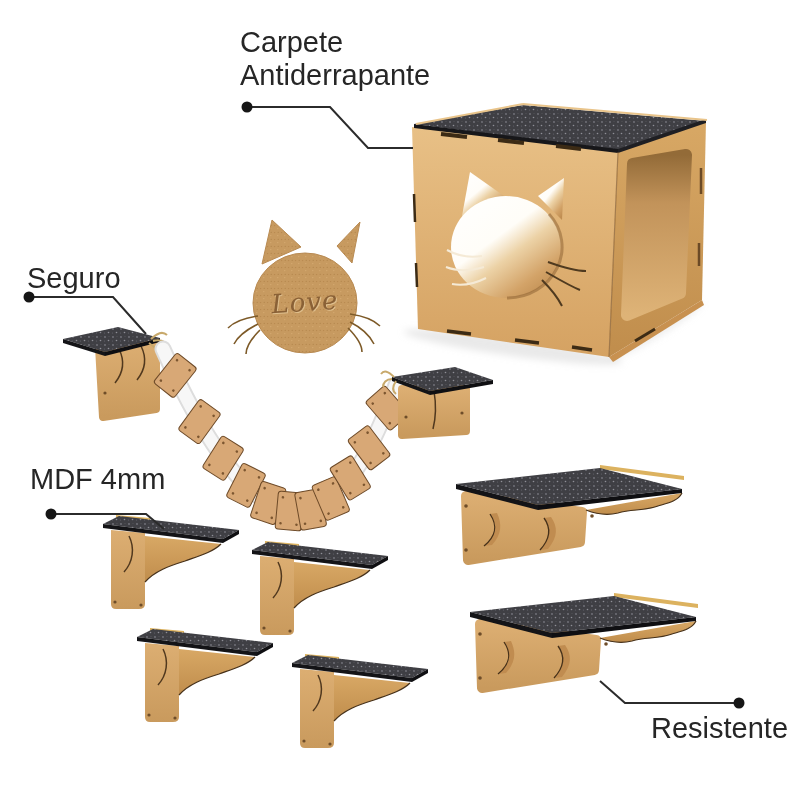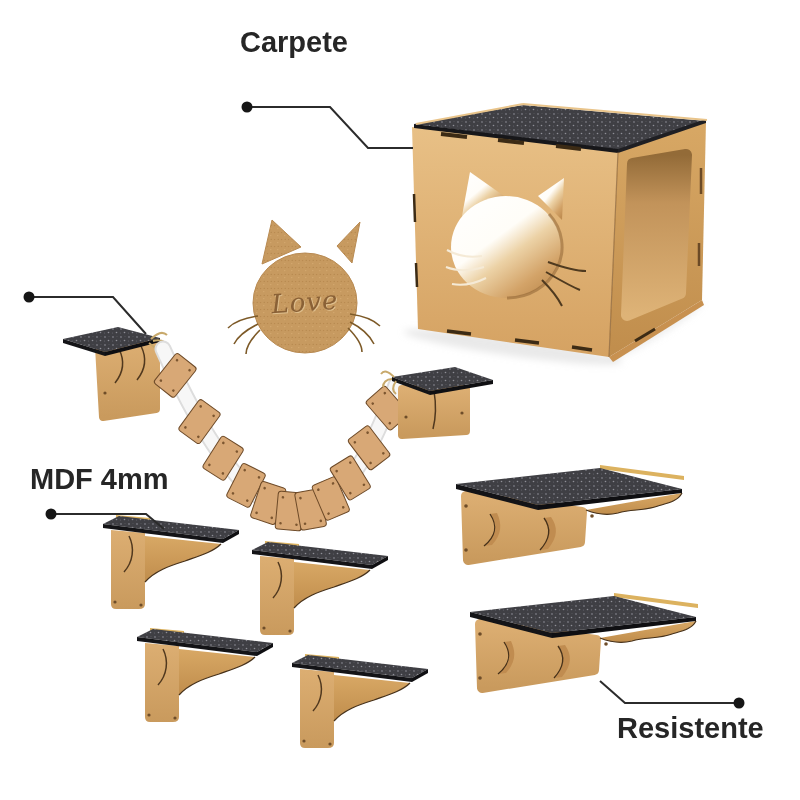--- a/index.html
+++ b/index.html
@@ -1,24 +1,24 @@
 <!DOCTYPE html>
 <html style="--background: #ffffff; --mdf: #d9a96b; --mdf-light: #d8a876; --mdf-dark: #c2914f; --carpet: #3f3f44; --carpet-edge: #141417; --strap: #f7f7f7; --strap-shadow: #dddddd; --rope: #c8a96b; --line: #2b2b2b; --text: #262626; --engraving: #8a6136;"><head>
 <meta charset="utf-8">
 <style>
   html,body{margin:0;padding:0;background:#ffffff;}
   .stage{position:relative;width:800px;height:800px;background:var(--background,#fff);
          font-family:"Liberation Sans",sans-serif;overflow:hidden;}
   .stage svg{position:absolute;left:0;top:0;}
   .lbl{position:absolute;color:var(--text,#262626);font-size:29px;line-height:33px;
-       font-weight:700;white-space:nowrap;}
+       font-weight:400;white-space:nowrap;}
   .lbl-carpete{left:240px;top:26px;}
   .lbl-seguro{left:27px;top:262px;}
   .lbl-mdf{left:30px;top:463px;}
-  .lbl-resistente{left:617px;top:712px;}
+  .lbl-resistente{left:651px;top:712px;}
   .carpet-base{fill:var(--carpet);}
   .carpet-fill{fill:url(#carpetPat);}
   .plaque-base{fill:#c79a60;}
   .slat{fill:var(--mdf-light);stroke:#6d4a28;stroke-width:1;}
   .slat-pin{fill:#7c5630;}
   .callout{stroke:var(--line);stroke-width:2;fill:none;}
   .callout-dot{fill:#161616;}
   .engraving{font:italic 26px "DejaVu Serif",serif;fill:var(--engraving);letter-spacing:1px;}
   .engraving-hi{font:italic 26px "DejaVu Serif",serif;fill:#f2ddb2;opacity:.55;letter-spacing:1px;}
   .slit{fill:none;stroke:#50381e;stroke-width:1.5;}
@@ -296,16 +296,18 @@
     <circle class="callout-dot" cx="29" cy="297" r="5.5"></circle>
     <path class="callout" d="M51,514 H146 L164,529"></path>
     <circle class="callout-dot" cx="51" cy="514" r="5.5"></circle>
     <path class="callout" d="M600,681 L625,703 H739"></path>
     <circle class="callout-dot" cx="739" cy="703" r="5.5"></circle>
   </g>
 </svg>
 
   <div class="lbl lbl-carpete">
     <div>Carpete</div>
+    <div>Antiderrapante</div>
   </div>
+  <div class="lbl lbl-seguro">Seguro</div>
   <div class="lbl lbl-mdf">MDF 4mm</div>
   <div class="lbl lbl-resistente">Resistente</div>
 </div>
 
 </body></html>

